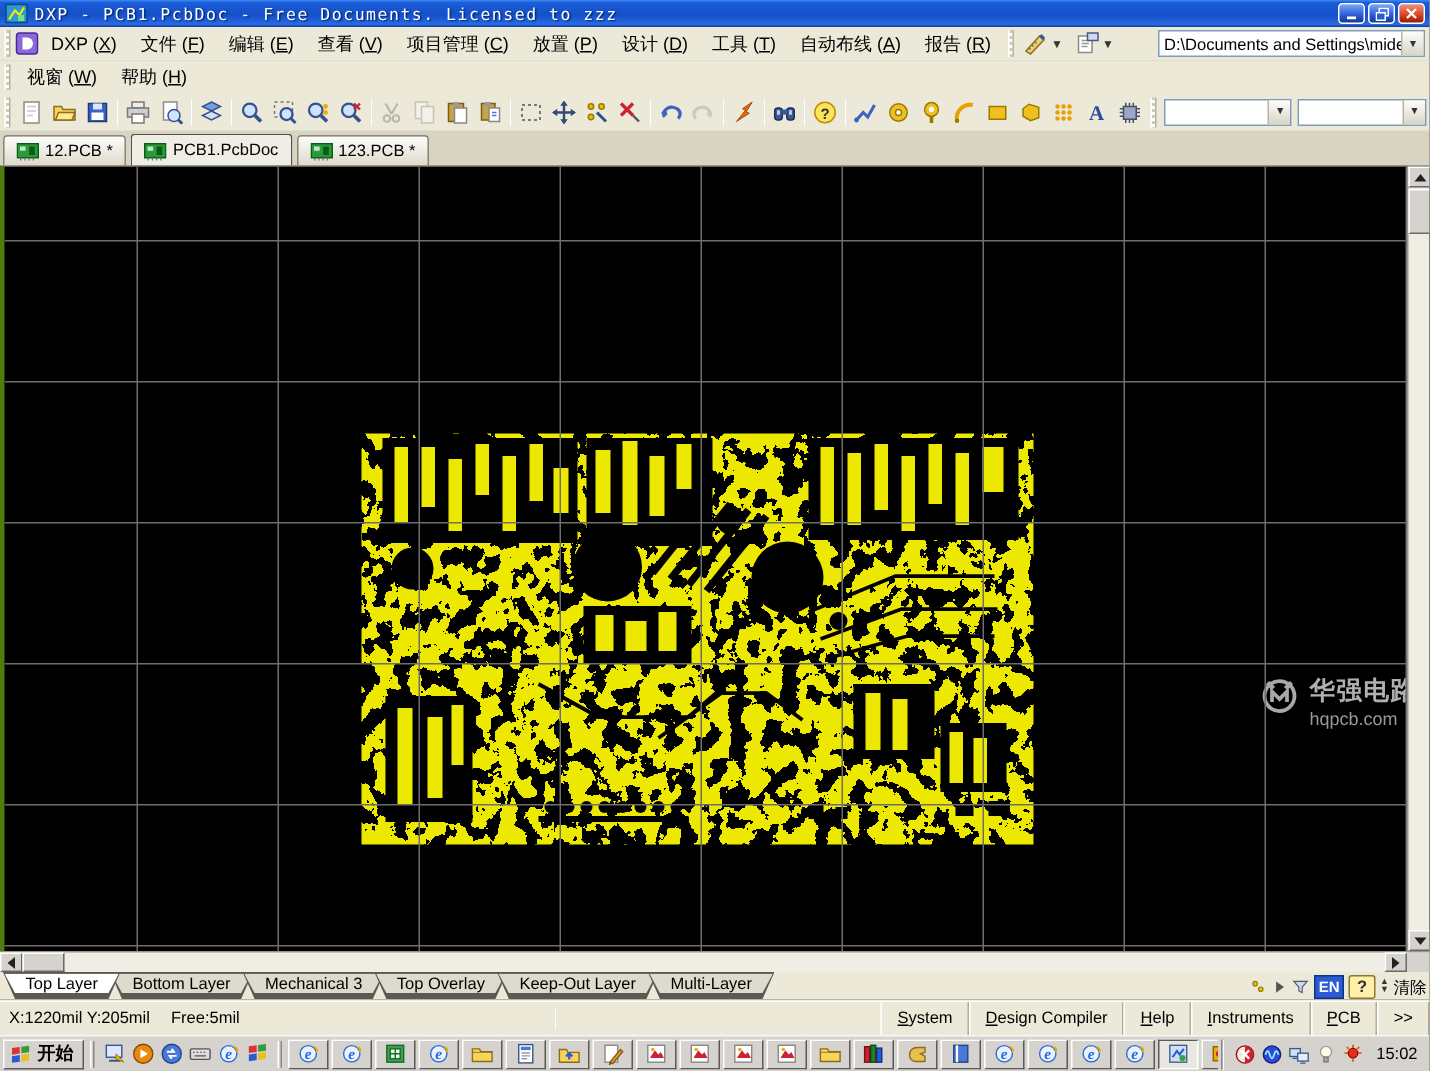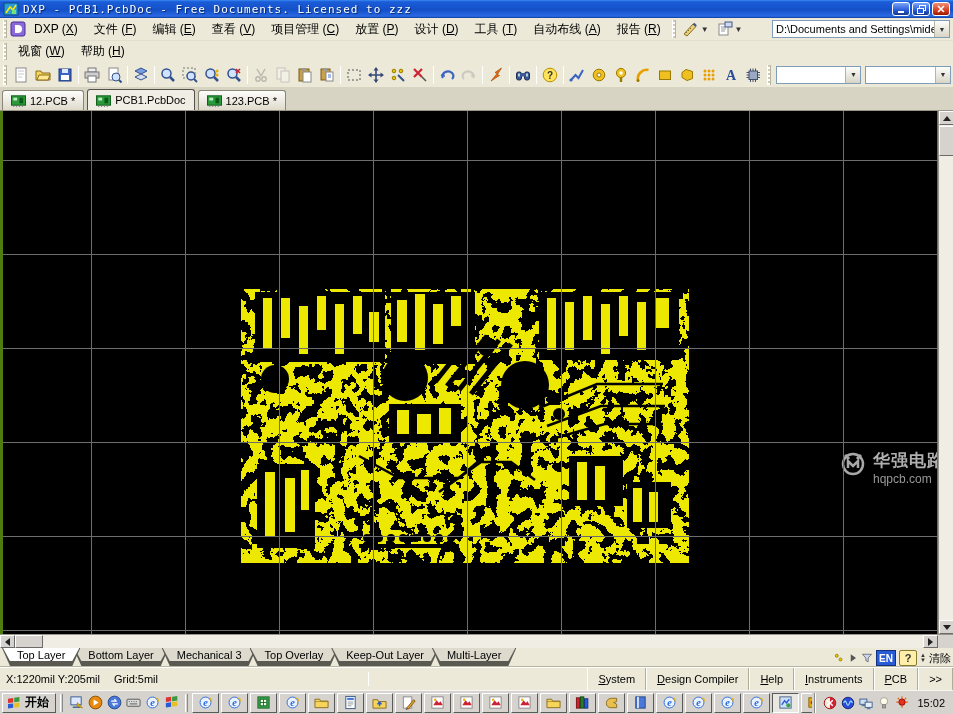--- a/index.html
+++ b/index.html
@@ -662,21 +662,21 @@
       <div class="spinner">
           <span>▲</span>
           <span>▼</span>
         </div>
       <div class="imeclear">清除</div>
     </div>
   </div>
 
   <div class="statusbar">
     <div class="statustext">X:1220mil Y:205mil</div>
-    <div class="statustext" style="padding-left:14px;">Grid:5mil</div>
+    <div class="statustext" style="padding-left:14px;">Free:5mil</div>
     <div class="status-sep"></div>
     <div class="panelbtns" id="panelbtns">
         <div class="pbtn">
           <span><u>S</u>ystem</span>
         </div>
         <div class="pbtn">
           <span><u>D</u>esign Compiler</span>
         </div>
         <div class="pbtn">
           <span><u>H</u>elp</span>

